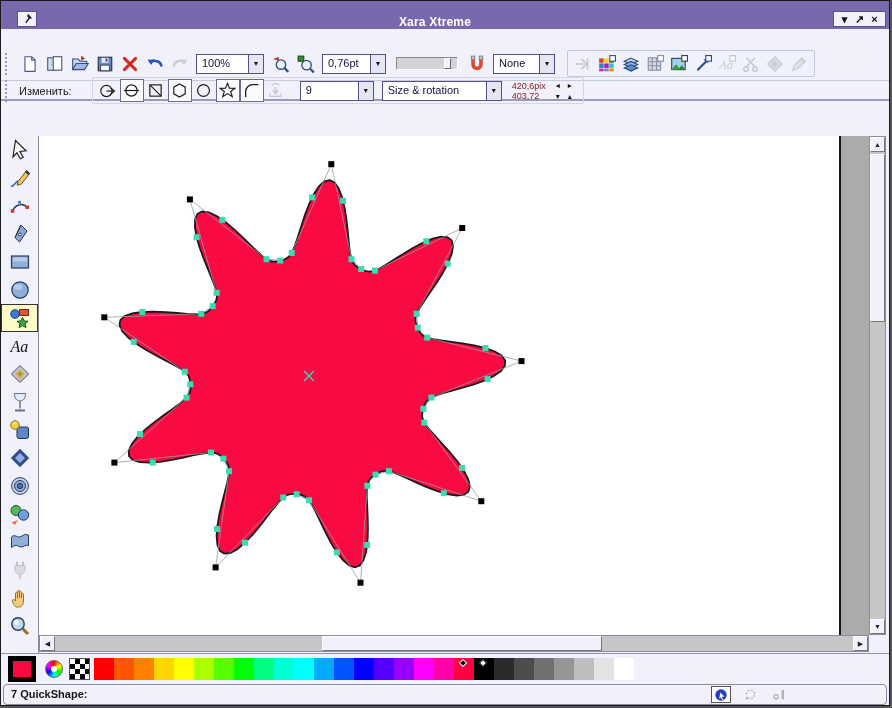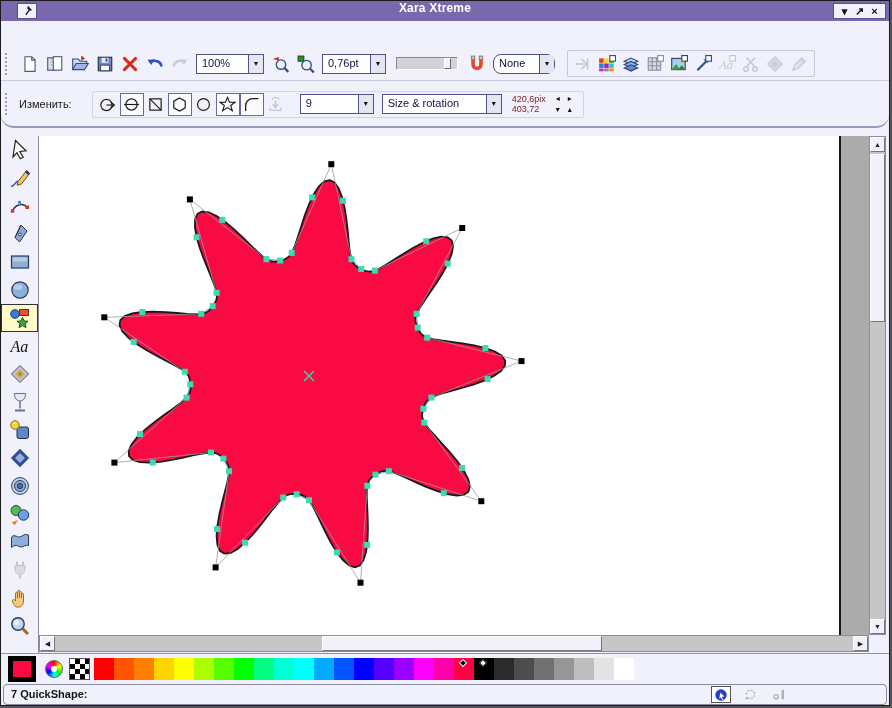--- a/index.html
+++ b/index.html
@@ -1,34 +1,34 @@
 <!DOCTYPE html>
 <html><head>
 <meta charset="utf-8">
 <style>
   * { box-sizing: border-box; margin:0; padding:0; }
   html,body { width:892px; height:708px; background:#555; font-family:"Liberation Sans", sans-serif; }
   .window { position:relative; width:890px; height:706px; border:1px solid #1a1a1a; background:#F1F1FB; overflow:hidden; }
 
   
-  .titlebar { position:absolute; left:0; top:0; width:100%; height:20px; background:#7A68AE; display:flex; align-items:flex-start;padding-left:13px; }
+  .titlebar { position:absolute; left:0; top:0; width:100%; height:28px; background:#7A68AE; display:flex; align-items:flex-end;padding-left:13px; }
   .tb-box { background:#F1F1FB; height:16px; margin:2px 3px; display:flex; align-items:center; padding:0 3px; border:1px solid #5a4f86; }
   .tb-title { flex:1; text-align:center; color:#fff; font-weight:bold; font-size:12px; letter-spacing:.2px; }
   .tb-btn { width:15px; height:14px; text-align:center; font-size:11px; line-height:14px; color:#111; font-weight:bold; cursor:default; }
 
   
   .menubar { position:absolute; left:0; top:20px; width:100%; height:24px; background:#F1F1FB; border-bottom:2px solid #30305A; display:flex; align-items:center; padding-left:8px; }
   .menu-item { padding:3px 9px; font-size:12px; color:#101018; }
   .mlbl { display:inline-block; }
   .mlbl::first-letter { text-decoration:underline; }
 
   
   .toolbar { position:absolute; left:0; width:100%; background:#F1F1FB; display:flex; align-items:center; }
   #toolbar1 { top:46px; height:34px; border-bottom:1px solid #C9C9DE; }
-  #toolbar2 { top:81px; height:46px; border-bottom:2px solid #9A9ABB;border-radius:13px; }
+  #toolbar2 { top:81px; height:19px; border-bottom:2px solid #9A9ABB; }
   .grip { width:7px; height:22px; border-left:2px dotted #9a9ab8; margin:0 5px 0 4px; }
   .tbtn { width:25px; height:25px; display:flex; align-items:center; justify-content:center; border:1px solid transparent; }
   .tbtn.small { width:24px; height:23px; }
   .tbtn.pressed { border:1px solid #6868A0; background:#FBFBFF; box-shadow:inset 0 0 0 1px #fff; }
   .tbtn.disabled { opacity:.55; }
   .ic { display:flex; align-items:center; justify-content:center; }
   .combo { display:flex; height:20px; margin:0 4px; border:1px solid #50508A; background:#fff; }
   .cval { padding:2px 5px; font-size:11px; color:#101040; white-space:nowrap; overflow:hidden; flex:1; }
   .cbtn { width:15px; background:#E6E6F2; border-left:1px solid #50508A; text-align:center; font-size:8px; line-height:18px; color:#111; }
   .slider { width:62px; height:13px; background:#D2D2D8; border:1px solid #888; border-right-color:#fff; border-bottom-color:#fff; margin:0 6px; position:relative; }
@@ -205,21 +205,21 @@
       </div>
     <div class="tbtn">
       <span class="ic">
           <svg width="18" height="18" viewBox="0 0 16 16">
             <path d="M4.5 2.5v6a3.5 3.5 0 0 0 7 0v-6" fill="none" stroke="#E0492E" stroke-width="3.2"></path>
             <rect x="3" y="1" width="3" height="3" fill="#C6C6CE" stroke="#888"></rect>
             <rect x="10" y="1" width="3" height="3" fill="#C6C6CE" stroke="#888"></rect>
           </svg>
         </span>
     </div>
-    <div class="combo" style="width:62px;border-radius:8px;">
+    <div class="combo" style="width:62px;">
       <div class="cval">None</div>
       <div class="cbtn">▾</div>
     </div>
     <div class="group" id="tb-galleries">
         <div class="tbtn small disabled">
           <span class="ic">
             <svg width="18" height="18" viewBox="0 0 16 16">
               <path d="M1.5 8h7" stroke="#A8A8B4" stroke-width="1.6"></path>
               <path d="M6.5 3.5L11 8l-4.5 4.5" fill="none" stroke="#A8A8B4" stroke-width="1.6"></path>
               <path d="M12 3v10" stroke="#A8A8B4" stroke-width="1.6"></path>

